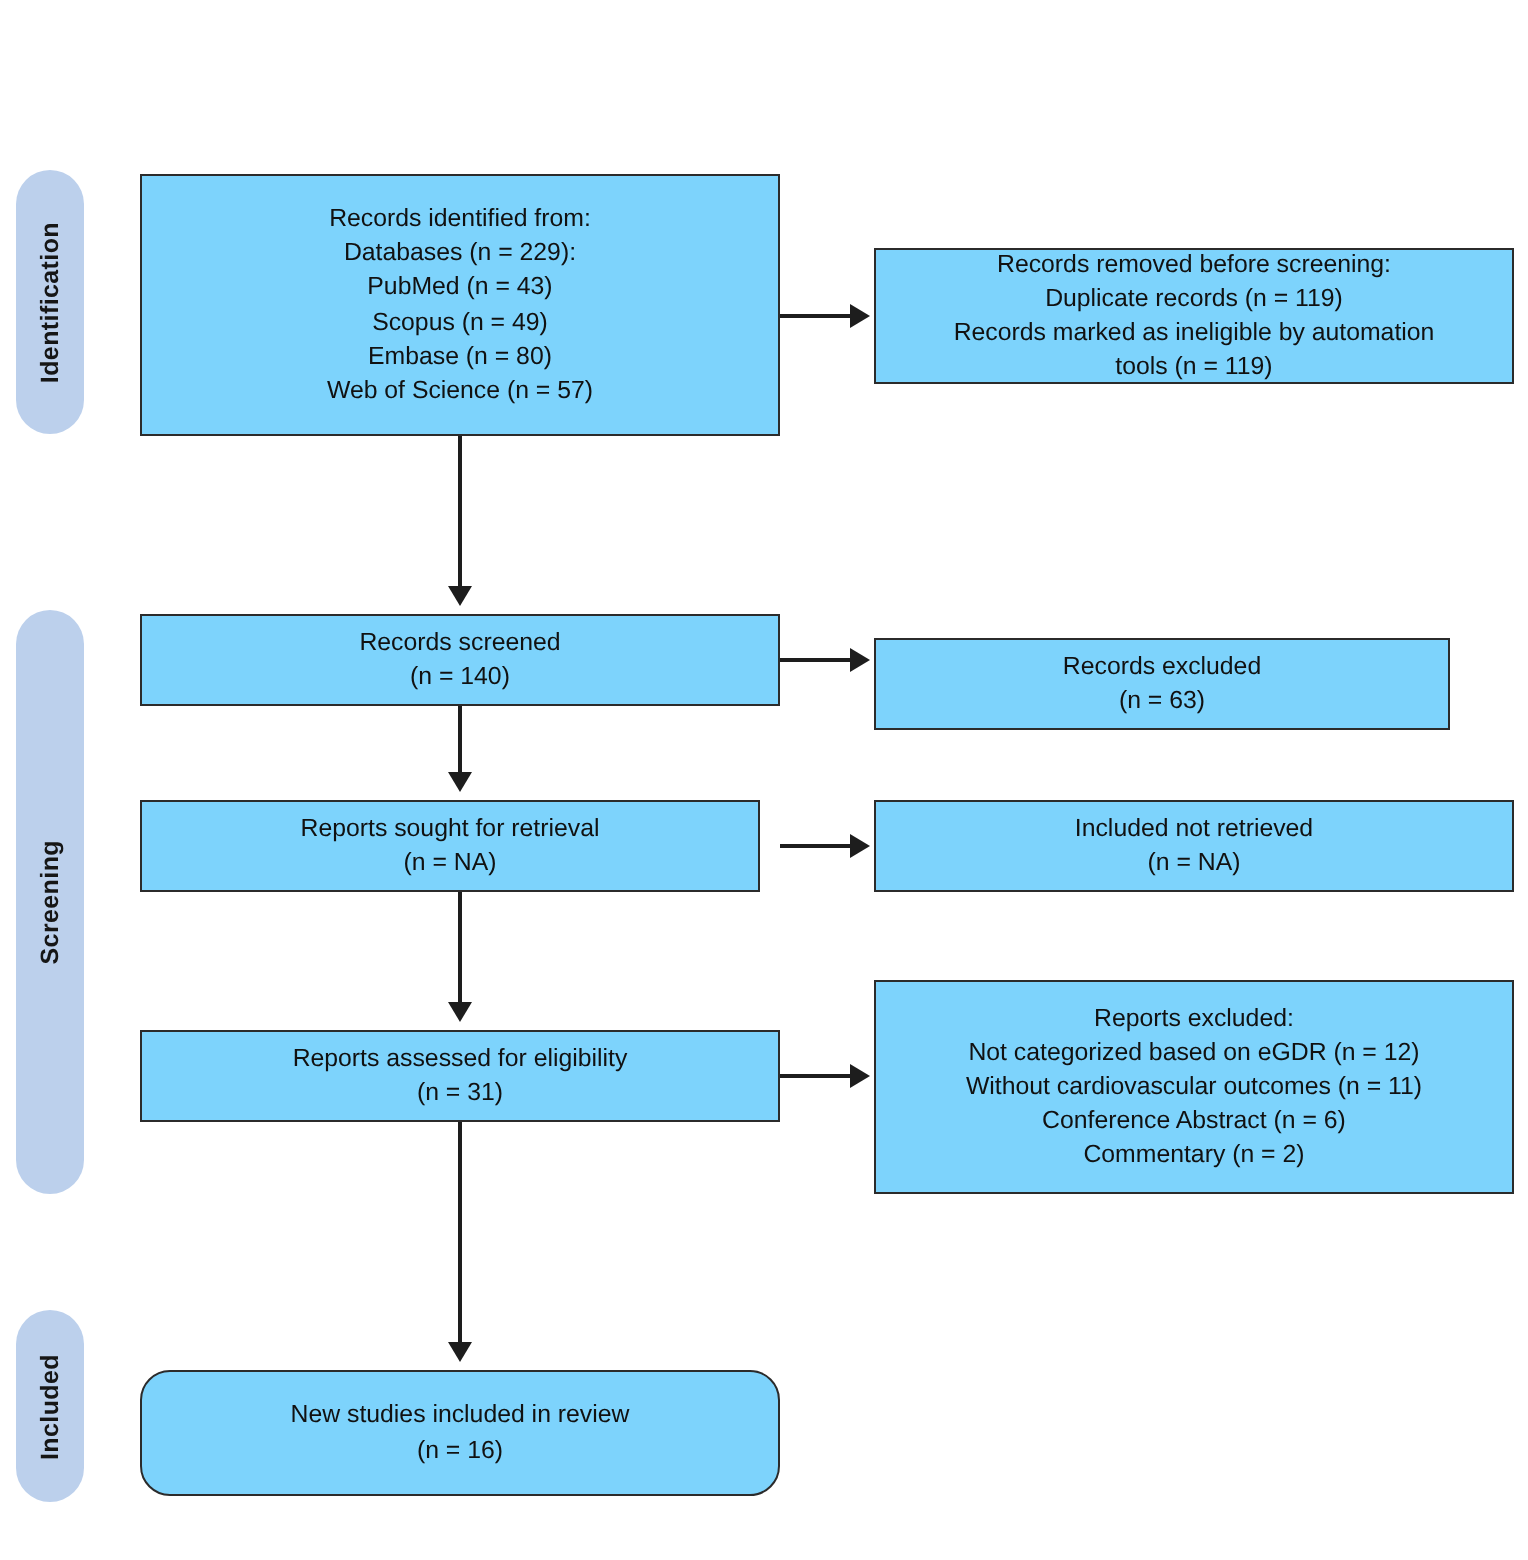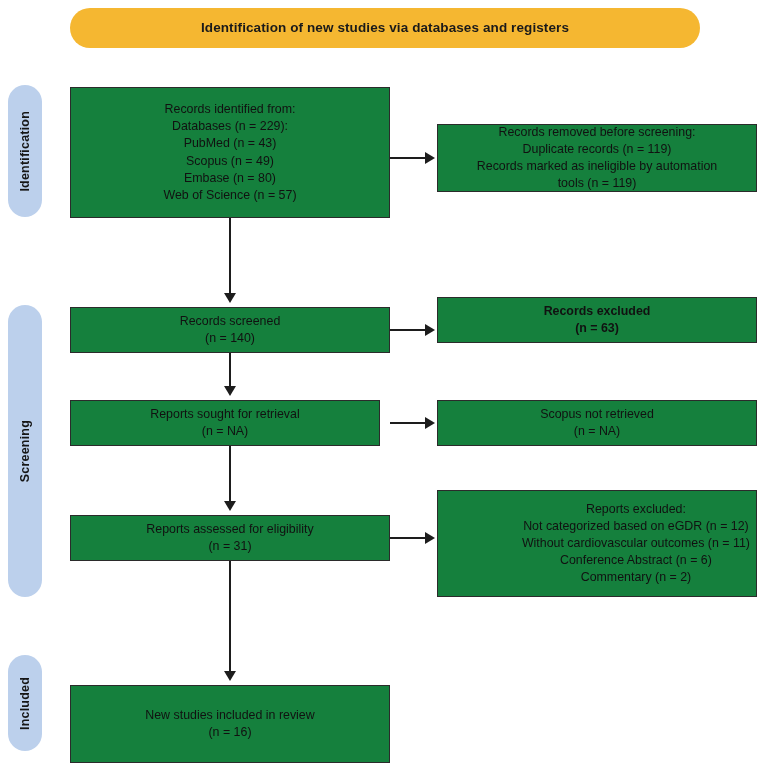--- a/index.html
+++ b/index.html
@@ -67,46 +67,46 @@
     letter-spacing: 0.2px;
     white-space: nowrap;
   }
   .pill-identification { top: 85px;  height: 132px; }
   .pill-screening     { top: 305px; height: 292px; }
   .pill-included      { top: 655px; height: 96px;  }
 
   
   .fbox {
     position: absolute;
-    background: #15803d;
+    background: #7dd3fc;
     border: 1.4px solid #2b2b2b;
     box-sizing: border-box;
     display: flex;
     align-items: center;
     justify-content: center;
-    padding: 3px 6px;
+    padding: 3px 22px;
   }
   .fbox-text {
     font-size: 12.4px;
     line-height: 1.38;
     text-align: center;
     color: #111111;
     white-space: pre-line;
   }
 
   
   .box-identified   { left: 70px;  top: 87px;  width: 320px; height: 131px; }
   .box-removed      { left: 437px; top: 124px; width: 320px; height: 68px;  }
   .box-screened     { left: 70px;  top: 307px; width: 320px; height: 46px;  }
-  .box-rec-excluded { left: 437px; top: 297px; width: 320px; height: 46px; font-weight: bold;  }
+  .box-rec-excluded { left: 437px; top: 319px; width: 288px; height: 46px;  }
   .box-sought       { left: 70px;  top: 400px; width: 310px; height: 46px;  }
   .box-not-retr     { left: 437px; top: 400px; width: 320px; height: 46px;  }
   .box-assessed     { left: 70px;  top: 515px; width: 320px; height: 46px;  }
-  .box-rep-excluded { left: 437px; top: 490px; width: 320px; height: 107px; justify-content: flex-end; }
-  .box-included     { left: 70px;  top: 685px; width: 320px; height: 78px;  }
+  .box-rep-excluded { left: 437px; top: 490px; width: 320px; height: 107px; }
+  .box-included     { left: 70px;  top: 685px; width: 320px; height: 63px; border-radius: 15px;  }
 
   
   .conn {
     position: absolute;
     background: #1d1d1d;
   }
   
   .v { width: 1.8px; }
   
   .h { height: 1.8px; }
@@ -146,23 +146,20 @@
   .ar-1 { left: 425px; top: 152px; }
   .ar-2 { left: 425px; top: 324px; }
   .ar-3 { left: 425px; top: 417px; }
   .ar-4 { left: 425px; top: 532px; }
 </style>
 </head>
 <body>
 
 <div id="diagram">
 
-  <div class="banner">
-    <div class="banner-text">Identification of new studies via databases and registers</div>
-  </div>
 
   <div class="pill pill-identification">
     <span class="pill-label">Identification</span>
   </div>
   <div class="pill pill-screening">
     <span class="pill-label">Screening</span>
   </div>
   <div class="pill pill-included">
     <span class="pill-label">Included</span>
   </div>
@@ -192,21 +189,21 @@
     <div class="fbox-text">Records excluded
 (n = 63)</div>
   </div>
 
   <div class="fbox box-sought">
     <div class="fbox-text">Reports sought for retrieval
 (n = NA)</div>
   </div>
 
   <div class="fbox box-not-retr">
-    <div class="fbox-text">Scopus not retrieved
+    <div class="fbox-text">Included not retrieved
 (n = NA)</div>
   </div>
 
   <div class="fbox box-assessed">
     <div class="fbox-text">Reports assessed for eligibility
 (n = 31)</div>
   </div>
 
   <div class="fbox box-rep-excluded">
     <div class="fbox-text">Reports excluded:

